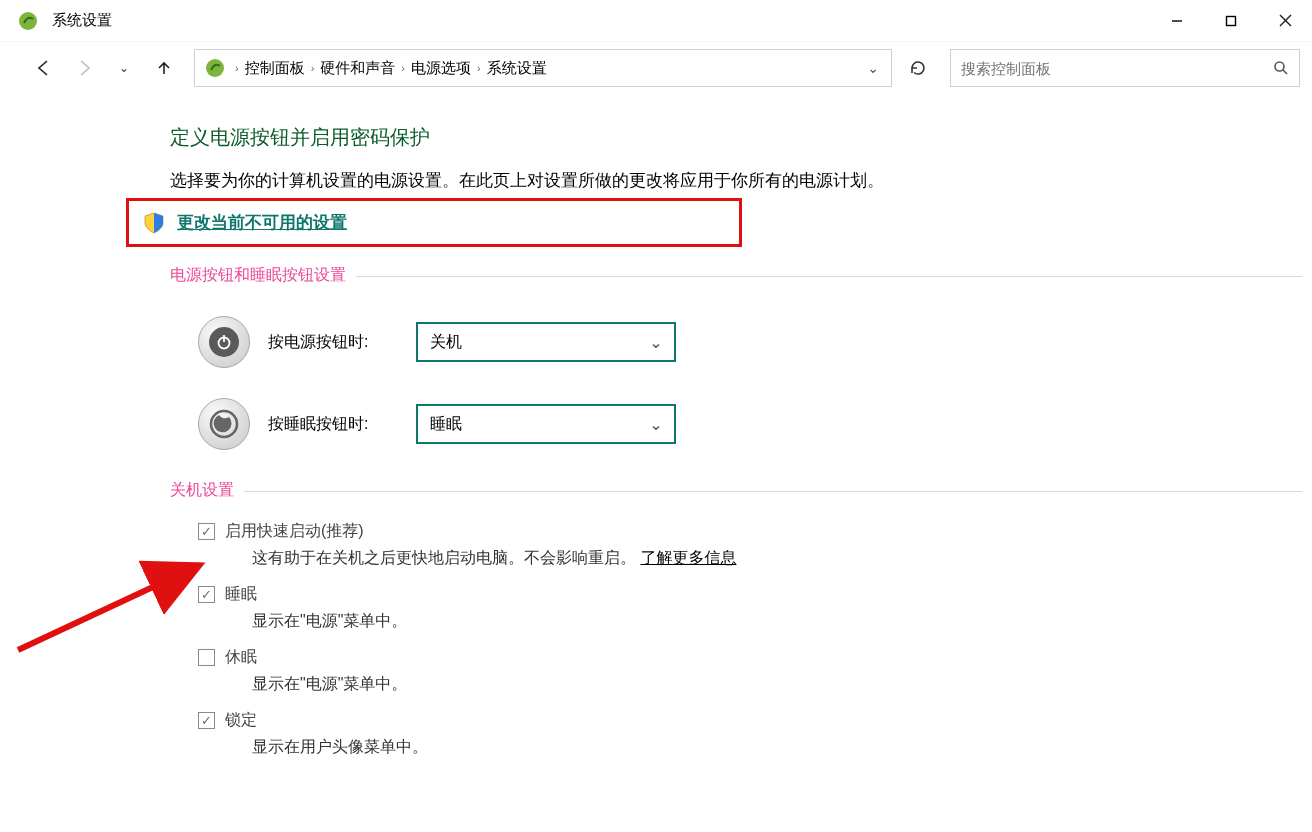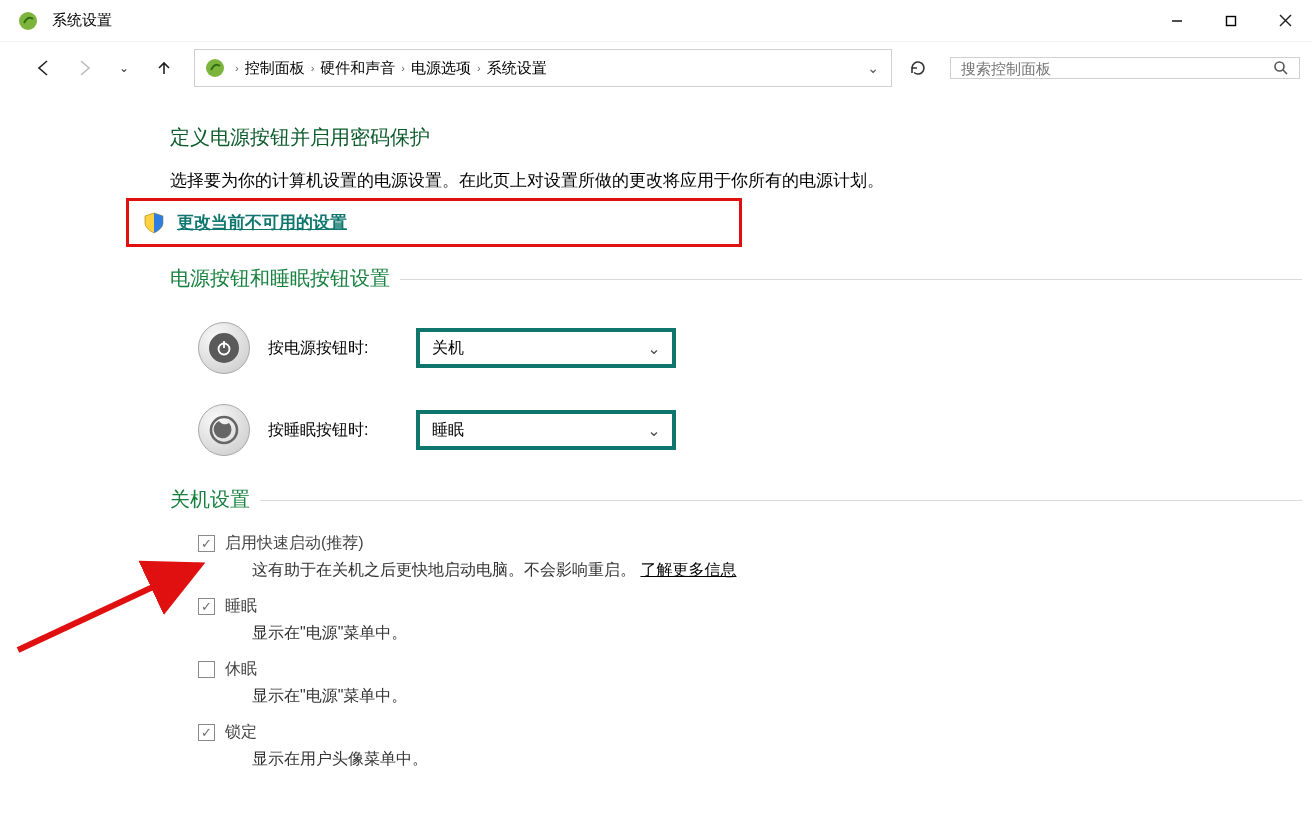--- a/index.html
+++ b/index.html
@@ -17,42 +17,42 @@
   .navbtn { width: 40px; height: 40px; display: flex; align-items: center; justify-content: center; color: #333; }
   .navbtn.disabled { color: #b6b6b6; }
   .navbtn .chev { font-size: 12px; }
   .crumbbar { flex: 1; height: 38px; border: 1px solid #d0d0d0; display: flex; align-items: center; padding: 0 6px; margin: 0 6px 0 10px; }
   .crumbbar .app-icon { width: 20px; height: 20px; margin: 0 4px; }
   .crumb-sep { color: #666; margin: 0 6px; font-size: 11px; }
   .crumb { white-space: nowrap; font-size: 15px; }
   .crumb-tail { flex: 1; }
   .crumb-drop { padding: 0 6px; color: #555; }
   .refresh { width: 40px; height: 40px; display: flex; align-items: center; justify-content: center; margin-right: 12px; }
-  .searchbox { width: 350px; height: 22px; border: 1px solid #d0d0d0; display: flex; align-items: center; padding: 0 10px; }
+  .searchbox { width: 350px; height: 38px; border: 1px solid #d0d0d0; display: flex; align-items: center; padding: 0 10px; }
   .searchbox input { flex: 1; border: none; outline: none; font-size: 15px; color: #666; background: transparent; }
   .searchbox .mag { color: #555; }
 
   
   .content { padding: 30px 50px 0 170px; }
   .page-title { font-size: 20px; color: #0a5b2a; margin-bottom: 18px; }
   .page-desc { font-size: 17px; margin-bottom: 10px; }
 
   .highlight-box { border: 3px solid #e01010; padding: 10px 14px; margin-left: -44px; margin-right: 520px; margin-top: -4px; margin-bottom: 18px; display: flex; align-items: center; gap: 12px; }
   .shield { width: 22px; height: 22px; }
   .change-link { color: #0f766e; font-size: 17px; font-weight: bold; }
 
-  .section-hdr { font-size: 20px; color: #15803d; margin-top: 10px; margin-bottom: 4px; position: relative; }
+  .section-hdr { font-size: 16px; color: #ec4899; margin-top: 10px; margin-bottom: 4px; position: relative; }
   .section-hdr::after { content: ""; position: absolute; left: 0; right: -40px; top: 50%; border-top: 1px solid #d9d9d9; z-index: -1; }
   .section-hdr span { background: #fff; padding-right: 10px; position: relative; }
 
   .btn-row { display: flex; align-items: center; margin: 30px 0 30px 28px; gap: 18px; }
   .round-btn { width: 52px; height: 52px; border-radius: 50%; background: radial-gradient(circle at 35% 30%, #fafafa, #c7c7c7); border: 1px solid #a8a8a8; display: flex; align-items: center; justify-content: center; position: relative; }
   .round-btn .inner-power { width: 30px; height: 30px; border-radius: 50%; background: #5a5a5a; display: flex; align-items: center; justify-content: center; color: #fff; }
   .btn-label { font-size: 16px; width: 130px; }
-  .dropdown { width: 260px; height: 40px; border: 4px solid #0f766e; display: flex; align-items: center; padding: 0 0 0 12px; font-size: 16px; }
+  .dropdown { width: 260px; height: 40px; border: 2px solid #0f766e; display: flex; align-items: center; padding: 0 0 0 12px; font-size: 16px; }
   .dropdown .dd-val { flex: 1; }
   .dropdown .dd-caret { width: 36px; height: 100%; display: flex; align-items: center; justify-content: center; border-left: 0; color: #555; }
 
   .shutdown-section { margin-top: 10px; }
   .shutdown-section .section-hdr { margin-bottom: 20px; }
   .chk-row { margin-left: 28px; margin-bottom: 8px; }
   .chk-line { display: flex; align-items: center; gap: 10px; margin-top: 15px; }
   .chk { width: 17px; height: 17px; border: 1px solid #8a8a8a; display: inline-flex; align-items: center; justify-content: center; color: #6a6a6a; font-size: 13px; background: #fff; }
   .chk.checked::before { content: "✓"; }
   .chk-label { font-size: 16px; color: #444; }

